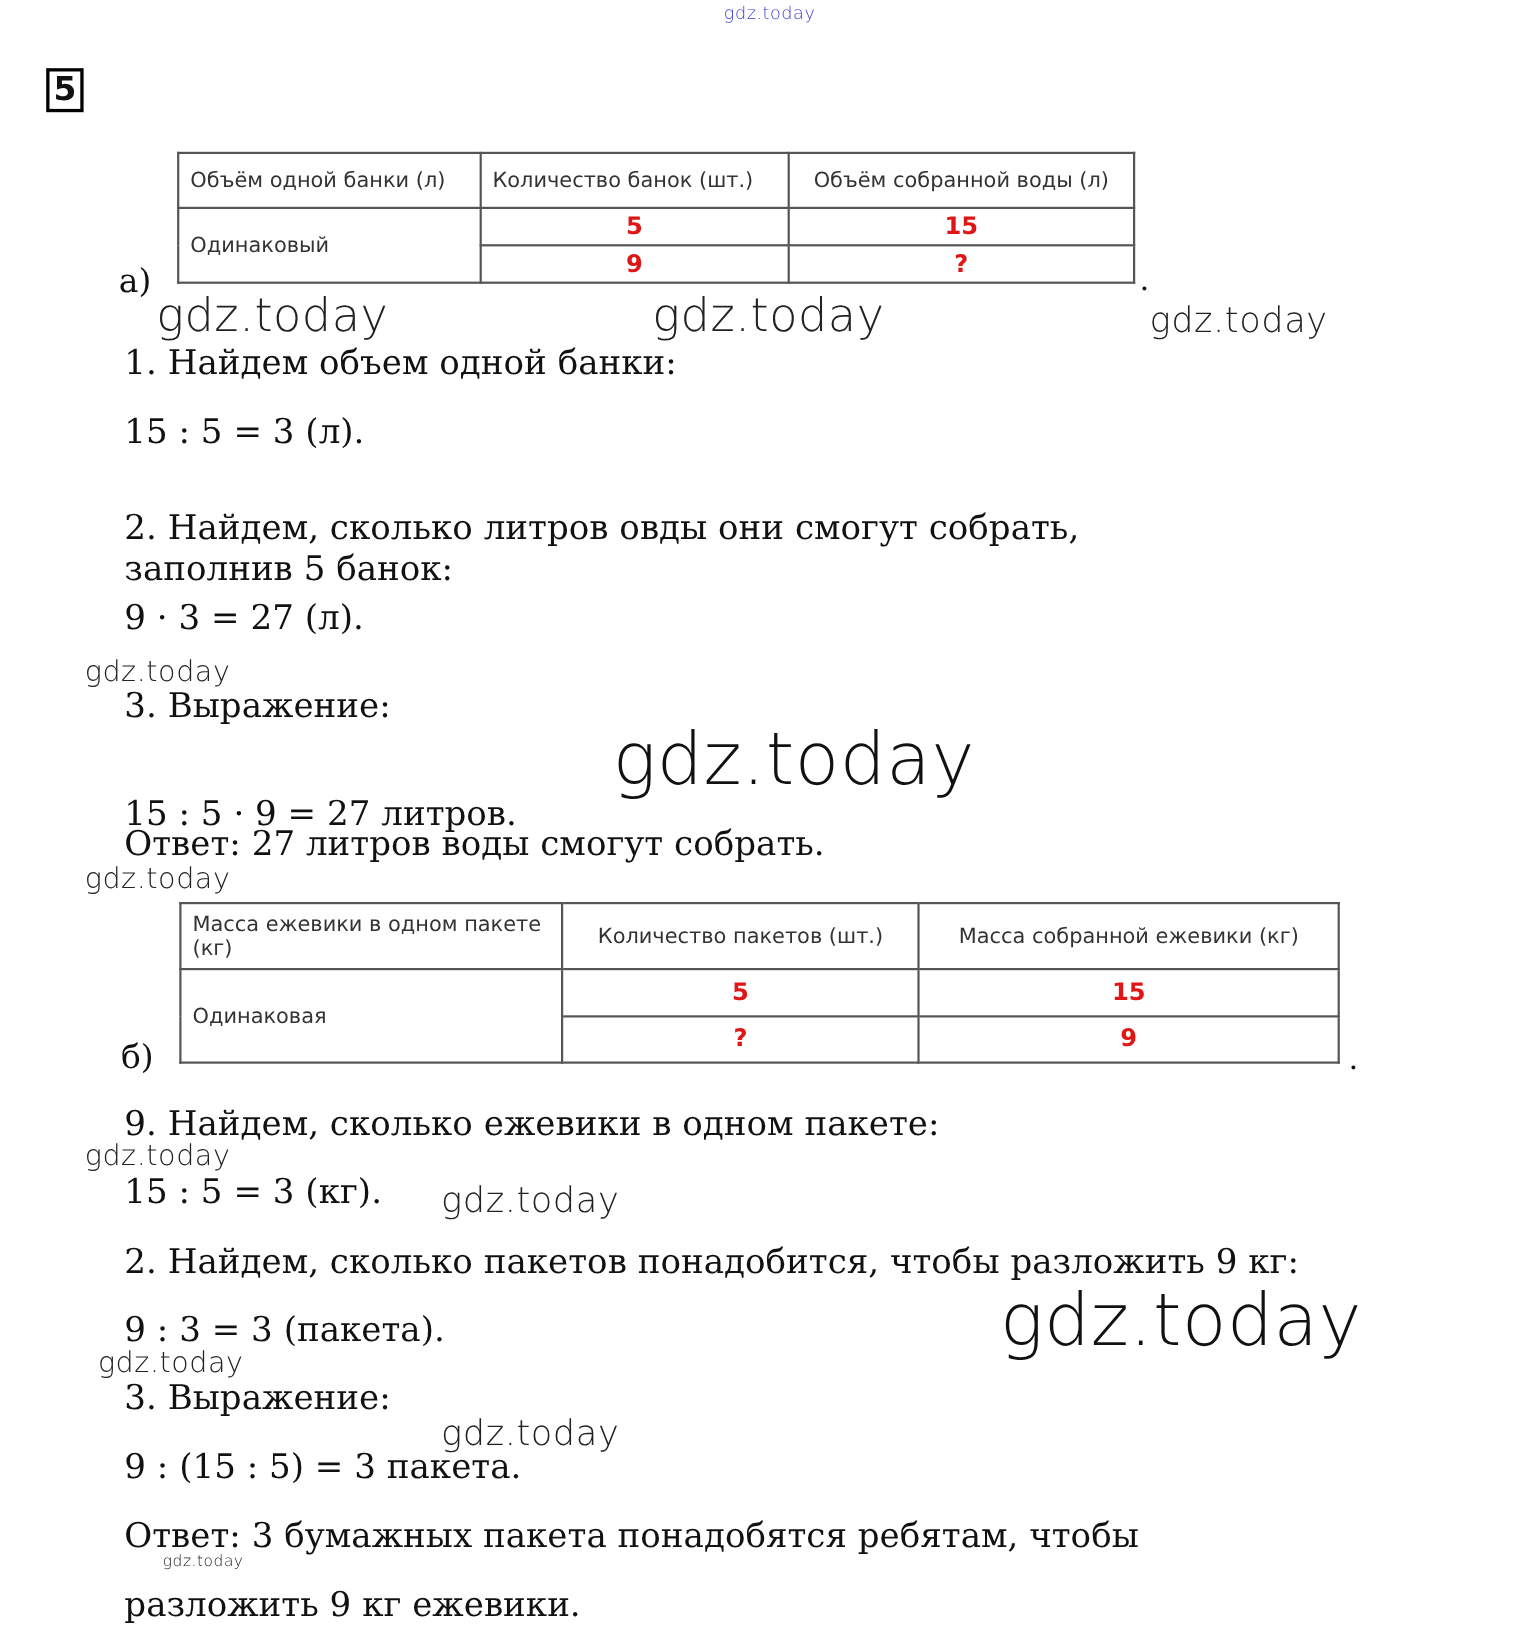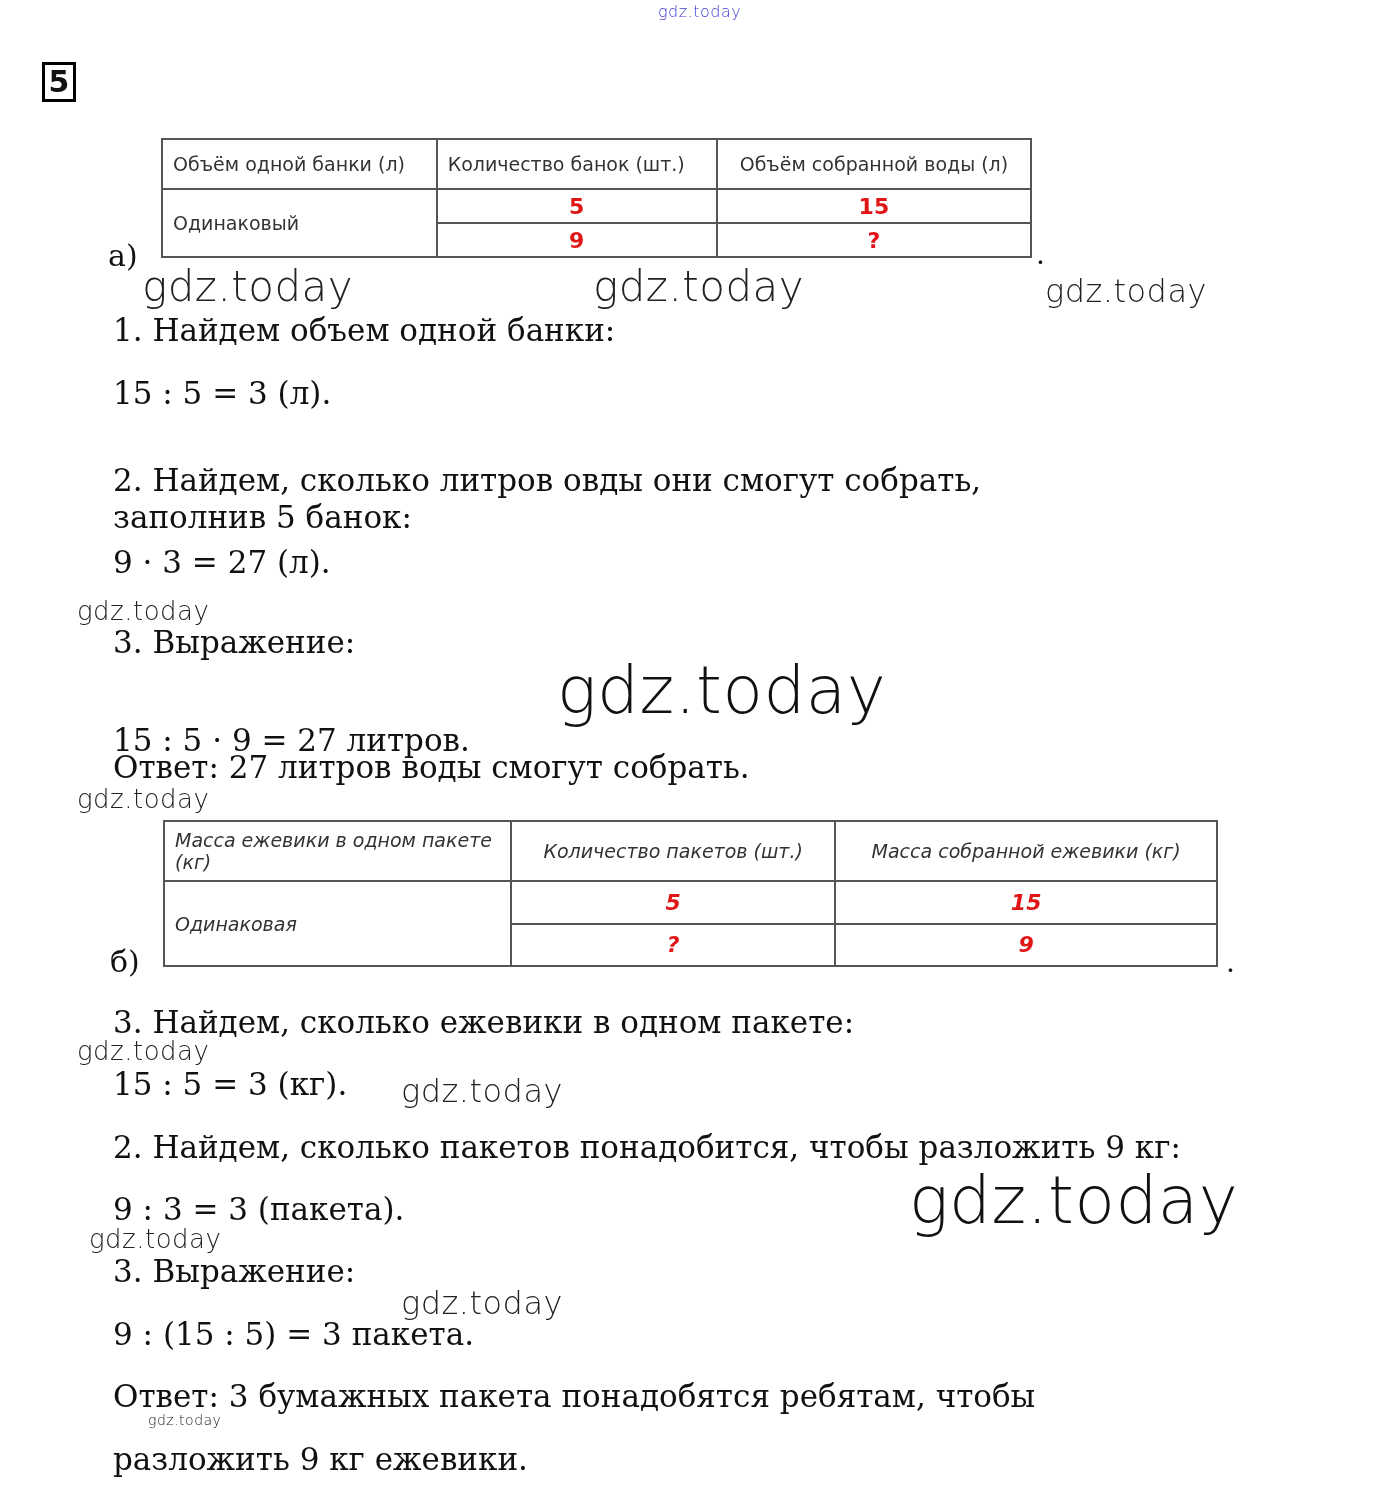--- a/index.html
+++ b/index.html
@@ -53,42 +53,42 @@
 <div class="line" style="top:462px;">2. Найдем, сколько литров овды они смогут собрать,</div>
 <div class="line" style="top:499px;">заполнив 5 банок:</div>
 <div class="line" style="top:544px;">9 · 3 = 27 (л).</div>
 <div class="wm" style="left:77px;top:596px;font-size:26px;">gdz.today</div>
 <div class="line" style="top:624px;">3. Выражение:</div>
 <div class="line" style="top:686px;margin-top:36px;">15 : 5 · 9 = 27 литров.</div>
 <div class="wm" style="left:557px;top:652px;font-size:66px;color:#111;">gdz.today</div>
 <div class="line" style="top:749px;">Ответ: 27 литров воды смогут собрать.</div>
 <div class="wm" style="left:77px;top:784px;font-size:26px;">gdz.today</div>
 
-<table class="t" style="left:163px;top:820px;width:1055px;height:147px;font-style:italic;">
+<table class="t" style="left:163px;top:820px;width:1055px;height:147px;">
   <tbody>
       <tr style="height:60px;">
     <td>Масса ежевики в одном пакете (кг)</td>
     <td class="hdr">Количество пакетов (шт.)</td>
     <td class="hdr">Масса собранной ежевики (кг)</td>
   </tr>
   <tr style="height:42px;">
     <td rowspan="2" style="width:325px;">Одинаковая</td>
     <td class="red">5</td>
     <td class="red">15</td>
   </tr>
   <tr style="height:42px;">
     <td class="red">?</td>
     <td class="red">9</td>
   </tr>
 </tbody>
   </table>
 <div class="label" style="left:110px;top:944px;">б)</div>
 <div class="dot" style="left:1226px;top:946px;">.</div>
 
-<div class="line" style="top:1004px;">3. Найдем, сколько ежевики в одном пакете:</div>
+<div class="line" style="top:1004px;">9. Найдем, сколько ежевики в одном пакете:</div>
 <div class="wm" style="left:77px;top:1036px;font-size:26px;">gdz.today</div>
 <div class="line" style="top:1066px;text-align:right;">15 : 5 = 3 (кг).</div>
 <div class="wm" style="left:401px;top:1072px;font-size:32px;">gdz.today</div>
 <div class="line" style="top:1129px;">2. Найдем, сколько пакетов понадобится, чтобы разложить 9 кг:</div>
 <div class="line" style="top:1191px;">9 : 3 = 3 (пакета).</div>
 <div class="wm" style="left:909px;top:1162px;font-size:66px;color:#111;">gdz.today</div>
 <div class="wm" style="left:89px;top:1224px;font-size:26px;">gdz.today</div>
 <div class="line" style="top:1253px;">3. Выражение:</div>
 <div class="wm" style="left:401px;top:1284px;font-size:32px;">gdz.today</div>
 <div class="line" style="top:1316px;">9 : (15 : 5) = 3 пакета.</div>

